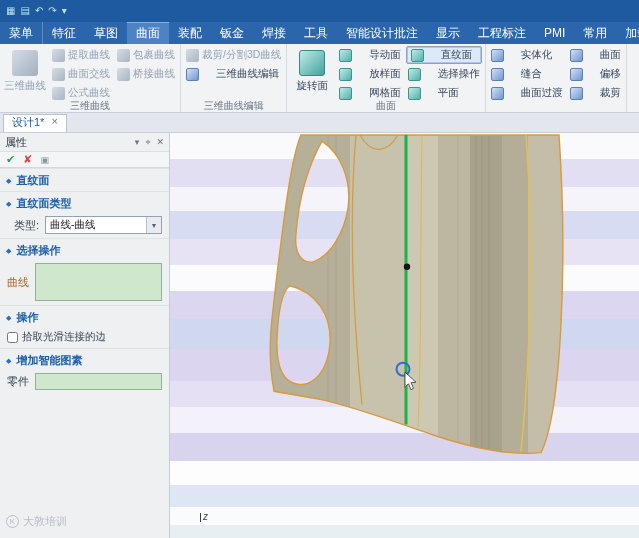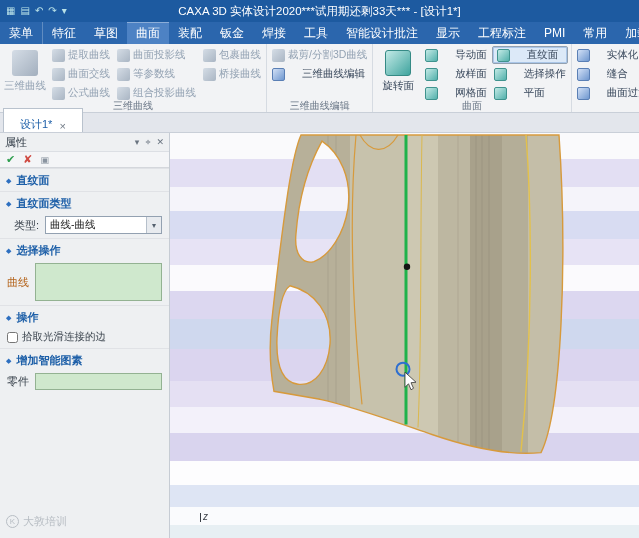--- a/index.html
+++ b/index.html
@@ -34,21 +34,21 @@
   .ric.b { background:linear-gradient(135deg,#d2e0f6,#6f97cf); border:1px solid #5a7fb5; }
   .bigbtn { width:44px; display:flex; flex-direction:column; align-items:center; gap:3px; font-size:10.5px; padding-top:4px; cursor:default; }
   .bigbtn.dis { color:#93a2b3; }
   .bigbtn.en { color:#39485c; }
   .bigic { width:26px; height:26px; border-radius:3px; }
   .bigic.icg { background:linear-gradient(135deg,#d5dde6,#a3afbe); }
   .bigic.ict { background:linear-gradient(135deg,#c3eae6,#3fa49e); border:1px solid #358a85; }
 
   
   .docbar { height:20px; background:#e3e6ec; border-bottom:1px solid #c9cfd8; display:flex; align-items:flex-end; padding-left:3px; flex:0 0 auto; }
-  .doctab { height:24px; background:#ffffff; border:1px solid #b9c2cd; border-bottom:none; display:flex; align-items:flex-end; gap:7px; padding:0 16px; font-size:11px; color:#1d5fa8; cursor:default; }
+  .doctab { height:18px; background:#ffffff; border:1px solid #b9c2cd; border-bottom:none; display:flex; align-items:flex-start; gap:7px; padding:0 8px; font-size:11px; color:#1d5fa8; cursor:default; }
   .doctab .close { color:#707a86; font-size:11px; }
 
   
   .main { flex:1; display:flex; position:relative; min-height:0; }
 
   
   .sidebar { width:170px; flex:0 0 170px; background:#eef0f2; border-right:1px solid #c6ccd4; display:flex; flex-direction:column; font-size:11px; overflow:hidden; }
   .sb-header { height:18px; display:flex; align-items:center; padding:0 5px; }
   .sb-title { color:#2a3540; font-size:11px;text-align:center; }
   .sb-hicons { margin-left:auto; display:flex; gap:6px; color:#6a7480; font-size:9px; }
@@ -101,21 +101,20 @@
 <div class="app">
 
   <div class="titlebar">
     <div class="qat">
       <span class="qi">▦</span>
       <span class="qi">▤</span>
       <span class="qi">↶</span>
       <span class="qi">↷</span>
       <span class="qi">▾</span>
     </div>
-    <div class="win-title">CAXA 3D 实体设计2020***试用期还剩33天*** - [设计1*]</div>
   </div>
 
   <div class="menubar">
     <span class="mtab menu">菜单</span>
     <span class="mtab">特征</span>
     <span class="mtab">草图</span>
     <span class="mtab active">曲面</span>
     <span class="mtab">装配</span>
     <span class="mtab">钣金</span>
     <span class="mtab">焊接</span>
@@ -141,34 +140,20 @@
               <span class="ric g"></span>
               <span>提取曲线</span>
             </div>
           <div class="rbtn dis">
               <span class="ric g"></span>
               <span>曲面交线</span>
             </div>
           <div class="rbtn dis">
               <span class="ric g"></span>
               <span>公式曲线</span>
-            </div>
-        </div>
-        <div class="rcol">
-          <div class="rbtn dis">
-              <span class="ric g"></span>
-              <span>曲面投影线</span>
-            </div>
-          <div class="rbtn dis">
-              <span class="ric g"></span>
-              <span>等参数线</span>
-            </div>
-          <div class="rbtn dis">
-              <span class="ric g"></span>
-              <span>组合投影曲线</span>
             </div>
         </div>
         <div class="rcol">
           <div class="rbtn dis">
               <span class="ric g"></span>
               <span>包裹曲线</span>
             </div>
           <div class="rbtn dis">
               <span class="ric g"></span>
               <span>桥接曲线</span>

